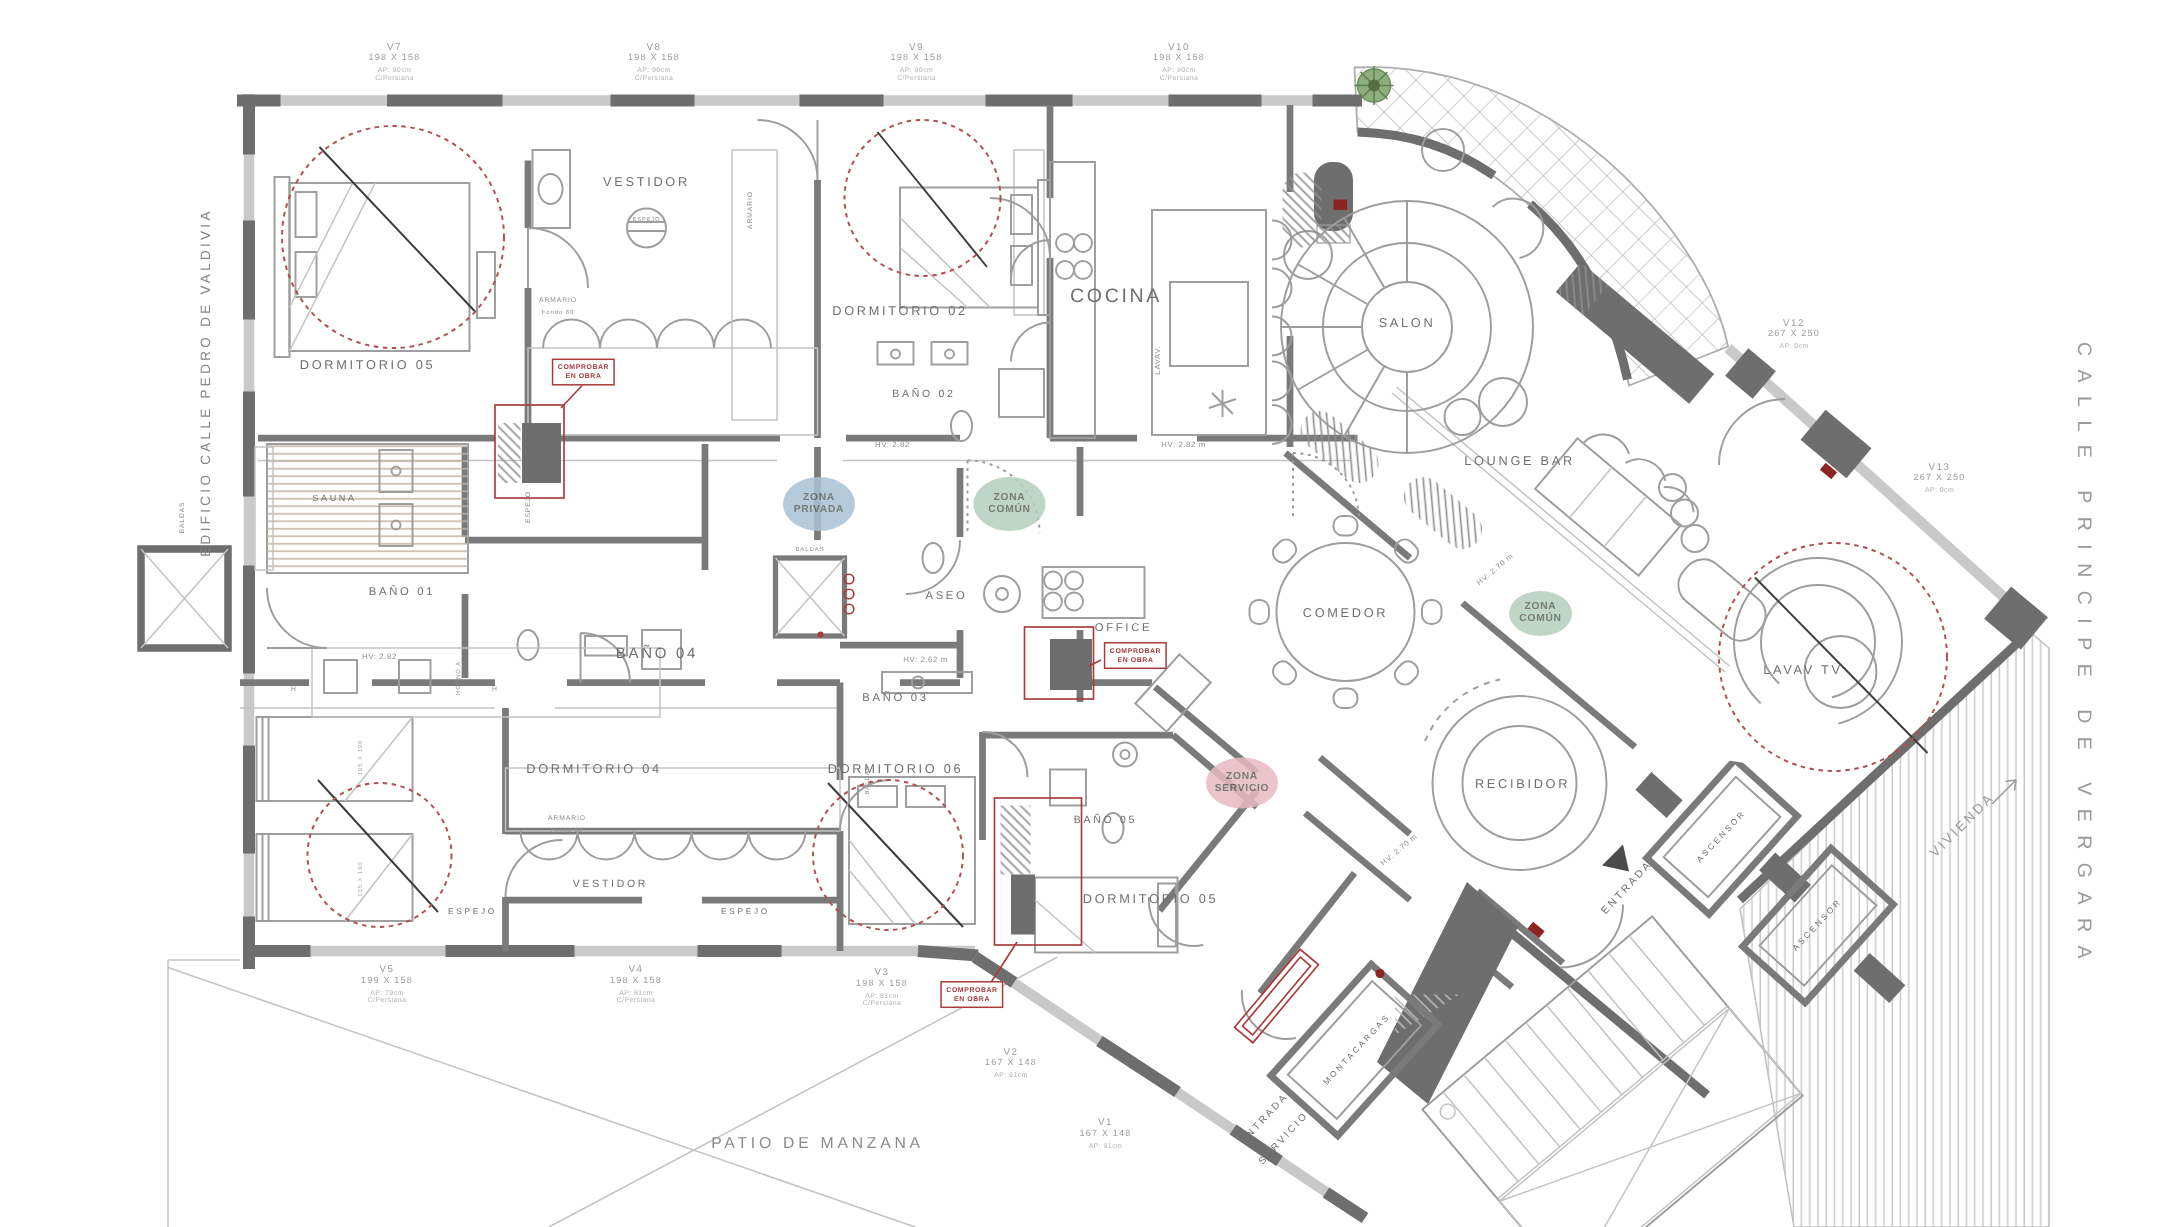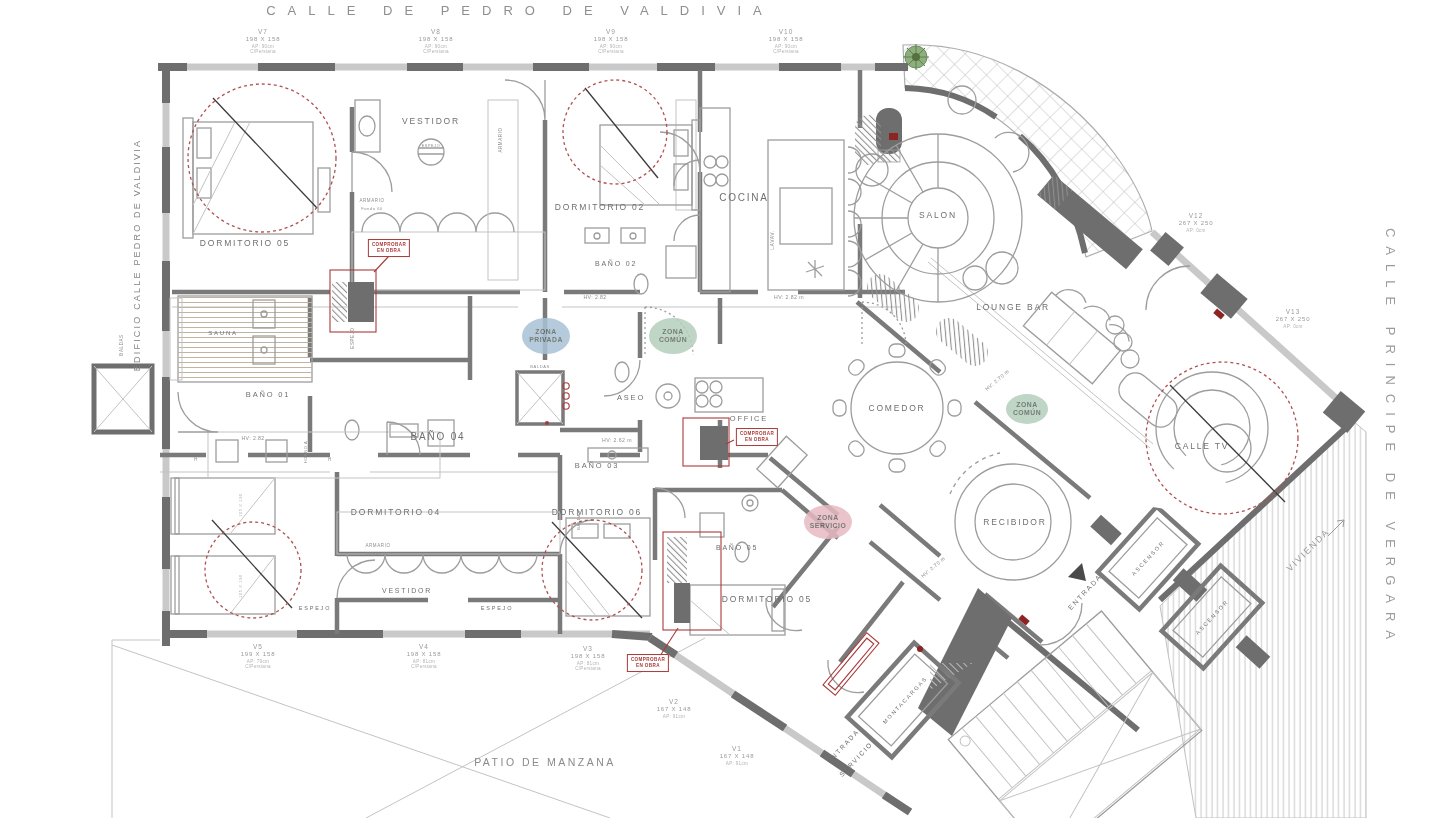--- a/index.html
+++ b/index.html
@@ -463,46 +463,45 @@
     <circle class="red" cx="566" cy="396" r="3.2"></circle>
     <circle class="red" cx="566" cy="406" r="3.2"></circle>
     <circle cx="547" cy="423" r="2" fill="#a93a3a"></circle>
     <g transform="translate(851,664) rotate(-50)">
       <rect x="-34" y="-8" width="68" height="16" class="red" fill="#f6e3e3"></rect>
       <rect x="-30" y="-4.5" width="60" height="9" class="red" stroke-width="0.7"></rect>
     </g>
   </g>
 </svg>
 
-<div class="street-top">CALLE DE PEDRO DE VALDIVIA</div>
 <div class="street-left">EDIFICIO CALLE PEDRO DE VALDIVIA</div>
 <div class="street-right">CALLE PRINCIPE DE VERGARA</div>
 <div class="patio">PATIO DE MANZANA</div>
 
 <div id="labels">
       <div class="lbl room" style="transform: translate(-50%, -50%); left: 245px; top: 243px;">DORMITORIO 05</div>
       <div class="lbl room" style="transform: translate(-50%, -50%); left: 431px; top: 121px;">VESTIDOR</div>
       <div class="lbl room" style="transform: translate(-50%, -50%); left: 600px; top: 207px;">DORMITORIO 02</div>
       <div class="lbl room" style="font-size: 7px; transform: translate(-50%, -50%); left: 616px; top: 263px;">BAÑO 02</div>
-      <div class="lbl room" style="font-size: 10px; transform: translate(-50%, -50%); left: 744px; top: 197px;">COCINA</div>
+      <div class="lbl room" style="font-size: 13px; transform: translate(-50%, -50%); left: 744px; top: 197px;">COCINA</div>
       <div class="lbl room" style="transform: translate(-50%, -50%); left: 938px; top: 215px;">SALON</div>
       <div class="lbl room" style="transform: translate(-50%, -50%); left: 1013px; top: 307px;">LOUNGE BAR</div>
       <div class="lbl room" style="font-size: 6px; transform: translate(-50%, -50%); left: 223px; top: 333px;">SAUNA</div>
       <div class="lbl room" style="font-size: 7.5px; transform: translate(-50%, -50%); left: 268px; top: 394px;">BAÑO 01</div>
       <div class="lbl room" style="font-size: 10px; transform: translate(-50%, -50%); left: 410px; top: 436px; margin-left: 28px;">BAÑO 04</div>
       <div class="lbl room" style="font-size: 7.5px; transform: translate(-50%, -50%); left: 631px; top: 397px;">ASEO</div>
       <div class="lbl room" style="font-size: 7.5px; transform: translate(-50%, -50%); left: 749px; top: 418px;">OFFICE</div>
       <div class="lbl room" style="font-size: 7.5px; transform: translate(-50%, -50%); left: 597px; top: 465px;">BAÑO 03</div>
       <div class="lbl room" style="transform: translate(-50%, -50%); left: 380px; top: 512px; padding-left: 32px;">DORMITORIO 04</div>
       <div class="lbl room" style="transform: translate(-50%, -50%); left: 597px; top: 512px;">DORMITORIO 06</div>
       <div class="lbl room" style="font-size: 7px; transform: translate(-50%, -50%); left: 737px; top: 547px;">BAÑO 05</div>
       <div class="lbl room" style="transform: translate(-50%, -50%); left: 767px; top: 599px;">DORMITORIO 05</div>
       <div class="lbl room" style="transform: translate(-50%, -50%); left: 897px; top: 408px;">COMEDOR</div>
       <div class="lbl room" style="transform: translate(-50%, -50%); left: 1015px; top: 522px;">RECIBIDOR</div>
-      <div class="lbl room" style="transform: translate(-50%, -50%); left: 1202px; top: 446px;">CALLE TV</div>
+      <div class="lbl room" style="transform: translate(-50%, -50%); left: 1202px; top: 446px;">LAVAV TV</div>
       <div class="lbl room" style="font-size: 7px; transform: translate(-50%, -50%); left: 407px; top: 590px;">VESTIDOR</div>
       <div class="lbl room" style="font-size: 5.5px; transform: translate(-50%, -50%); left: 315px; top: 608px;">ESPEJO</div>
       <div class="lbl room" style="font-size: 5.5px; transform: translate(-50%, -50%); left: 497px; top: 608px;">ESPEJO</div>
       <div class="lbl room" style="font-size: 7px; transform: translate(-50%, -50%) rotate(-47deg); left: 1085px; top: 592px;">ENTRADA</div>
       <div class="lbl room" style="font-size: 6.5px; transform: translate(-50%, -50%) rotate(-47deg); left: 843px; top: 746px;">ENTRADA</div>
       <div class="lbl room" style="font-size: 6.5px; transform: translate(-50%, -50%) rotate(-47deg); left: 856px; top: 759px;">SERVICIO</div>
       <div class="lbl room" style="font-size: 5.5px; transform: translate(-50%, -50%) rotate(-47deg); left: 905px; top: 700px;">MONTACARGAS</div>
       <div class="lbl room" style="font-size: 5.5px; transform: translate(-50%, -50%) rotate(-47deg); left: 1148px; top: 558px;">ASCENSOR</div>
       <div class="lbl room" style="font-size: 5.5px; transform: translate(-50%, -50%) rotate(-47deg); left: 1212px; top: 617px;">ASCENSOR</div>
       <div class="lbl room" style="font-size: 9px; color: rgb(154, 154, 154); transform: translate(-50%, -50%) rotate(-45deg); left: 1308px; top: 550px;">VIVIENDA</div>

